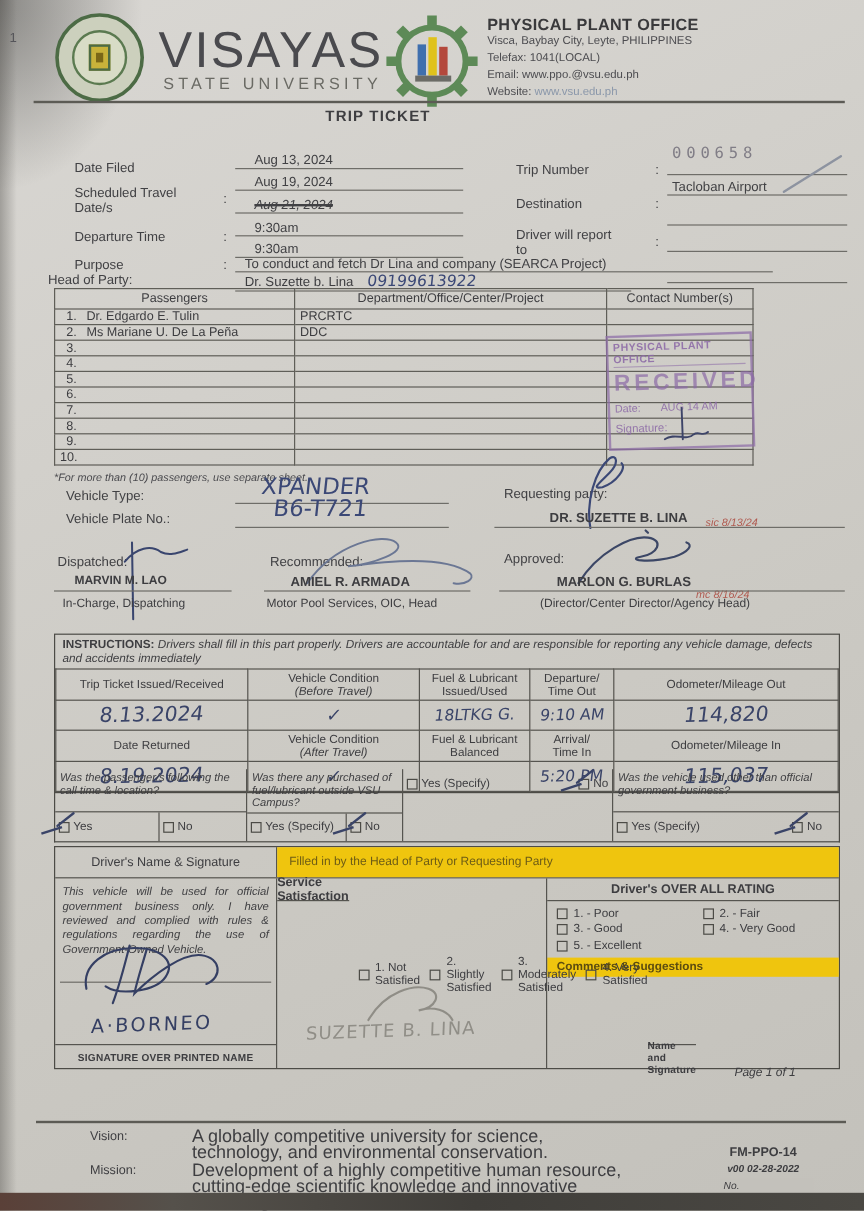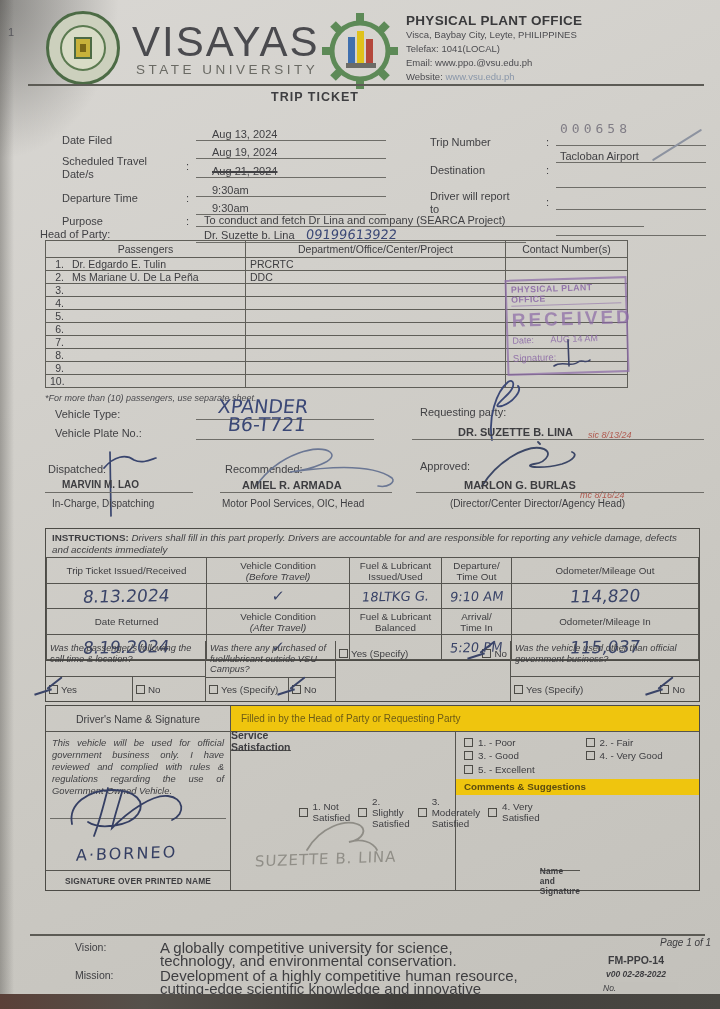--- a/index.html
+++ b/index.html
@@ -165,21 +165,21 @@
   <div class="hrule"></div>
   <div class="form-title">TRIP TICKET</div>
 
   <div class="abs lbl" style="left:62px; top:134px;">Date Filed</div>
   <div class="abs fline lbl" style="left:196px; top:128px; width:190px; padding-left:16px;">Aug 13, 2024</div>
 
   <div class="abs lbl" style="left:62px; top:155px;text-align:right;">Scheduled Travel</div>
   <div class="abs lbl" style="left:62px; top:168px;">Date/s</div>
   <div class="abs lbl" style="left:186px; top:160px;">:</div>
   <div class="abs fline lbl" style="left:196px; top:146px; width:190px; padding-left:16px;">Aug 19, 2024</div>
-  <div class="abs fline lbl" style="left:196px; top:165px; width:190px;"><span class="strike" style="padding-left:16px;">Aug 21, 2024</span></div>
+  <div class="abs fline lbl" style="left:196px; top:165px; width:190px;"><span class="strike" style="padding-left:16px;font-style:italic;">Aug 21, 2024</span></div>
 
   <div class="abs lbl" style="left:62px; top:192px;">Departure Time</div>
   <div class="abs lbl" style="left:186px; top:192px;">:</div>
   <div class="abs fline lbl" style="left:196px; top:184px; width:190px; padding-left:16px;">9:30am</div>
   <div class="abs fline lbl" style="left:196px; top:202px; width:190px; padding-left:16px;">9:30am</div>
 
   <div class="abs lbl" style="left:62px; top:215px;text-align:center;">Purpose</div>
   <div class="abs lbl" style="left:186px; top:215px;">:</div>
   <div class="abs fline lbl" style="left:196px; top:214px; width:448px; padding-left:8px;">To conduct and fetch Dr Lina and company (SEARCA Project)</div>
 
@@ -454,20 +454,21 @@
             <span class="cb"></span>
             <span>4.  Very Satisfied</span>
           </div>
         <svg class="sig" style="left:70px; top:86px;" width="80" height="36" viewBox="0 0 80 36">
           <path d="M6,32 C20,8 44,2 56,6 C68,10 62,22 48,24 C60,20 72,24 76,32" stroke="#8f8d86" stroke-width="1.8" fill="none" stroke-linecap="round"></path>
         </svg>
         <div class="abs hw-name" style="left:24px; top:118px; font-size:15px; color:#908e87; letter-spacing:1px;">SUZETTE  B.  LINA</div>
         <div class="botlbl" style="margin-top:auto;">Name and Signature</div>
       </div>
       <div class="dcol-r">
+        <div class="sshead">Driver's OVER ALL RATING</div>
         <div class="rgrid">
           <div class="opt">
               <span class="cb"></span>
               <span>1. - Poor</span>
             </div>
           <div class="opt">
               <span class="cb"></span>
               <span>2. - Fair</span>
             </div>
           <div class="opt">
@@ -487,19 +488,19 @@
         <div style="flex:1;"></div>
       </div>
     </div>
   </div>
 
   <div class="f-rule"></div>
   <div class="abs f-lbl" style="left:75px; top:941px;">Vision:</div>
   <div class="abs f-txt" style="left:160px; top:941px; width:372px;">A globally competitive university for science, technology, and environmental conservation.</div>
   <div class="abs f-lbl" style="left:75px; top:969px;">Mission:</div>
   <div class="abs f-txt" style="left:160px; top:969px; width:400px;">Development of a highly competitive human resource, cutting-edge scientific knowledge and innovative technologies for sustainable communities and environment.</div>
-  <div class="abs i" style="left:612px; top:937px; font-size:10px;margin-left:48px;">Page 1 of 1</div>
+  <div class="abs i" style="left:612px; top:889px; font-size:10px;">Page 1 of 1</div>
   <div class="abs b" style="left:608px; top:954px; font-size:10.5px;">FM-PPO-14</div>
   <div class="abs b i" style="left:606px; top:969px; font-size:8.5px;">v00 02-28-2022</div>
   <div class="abs no-box" style="left:600px; top:982px;">No.</div>
 
   <div class="bottom-strip"></div>
 </div>
 
 </body></html>

